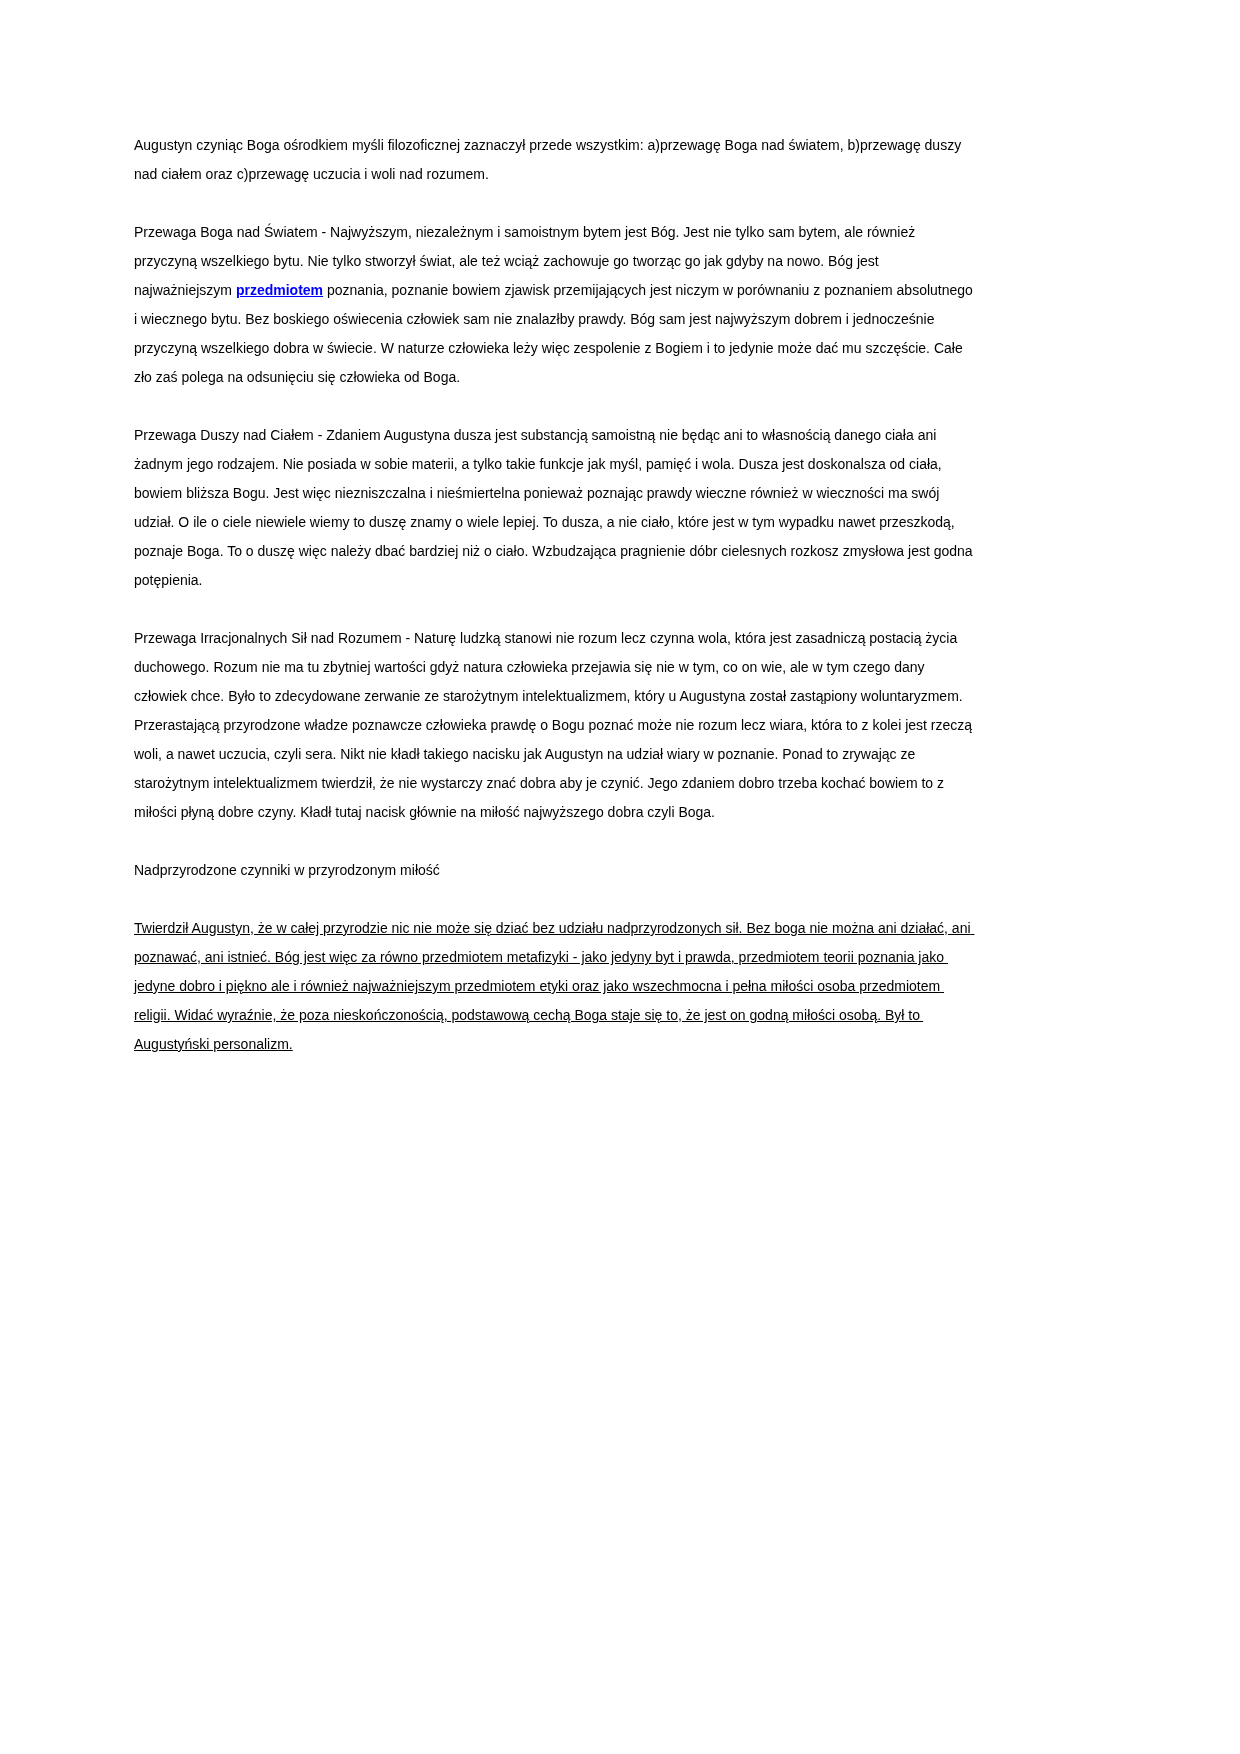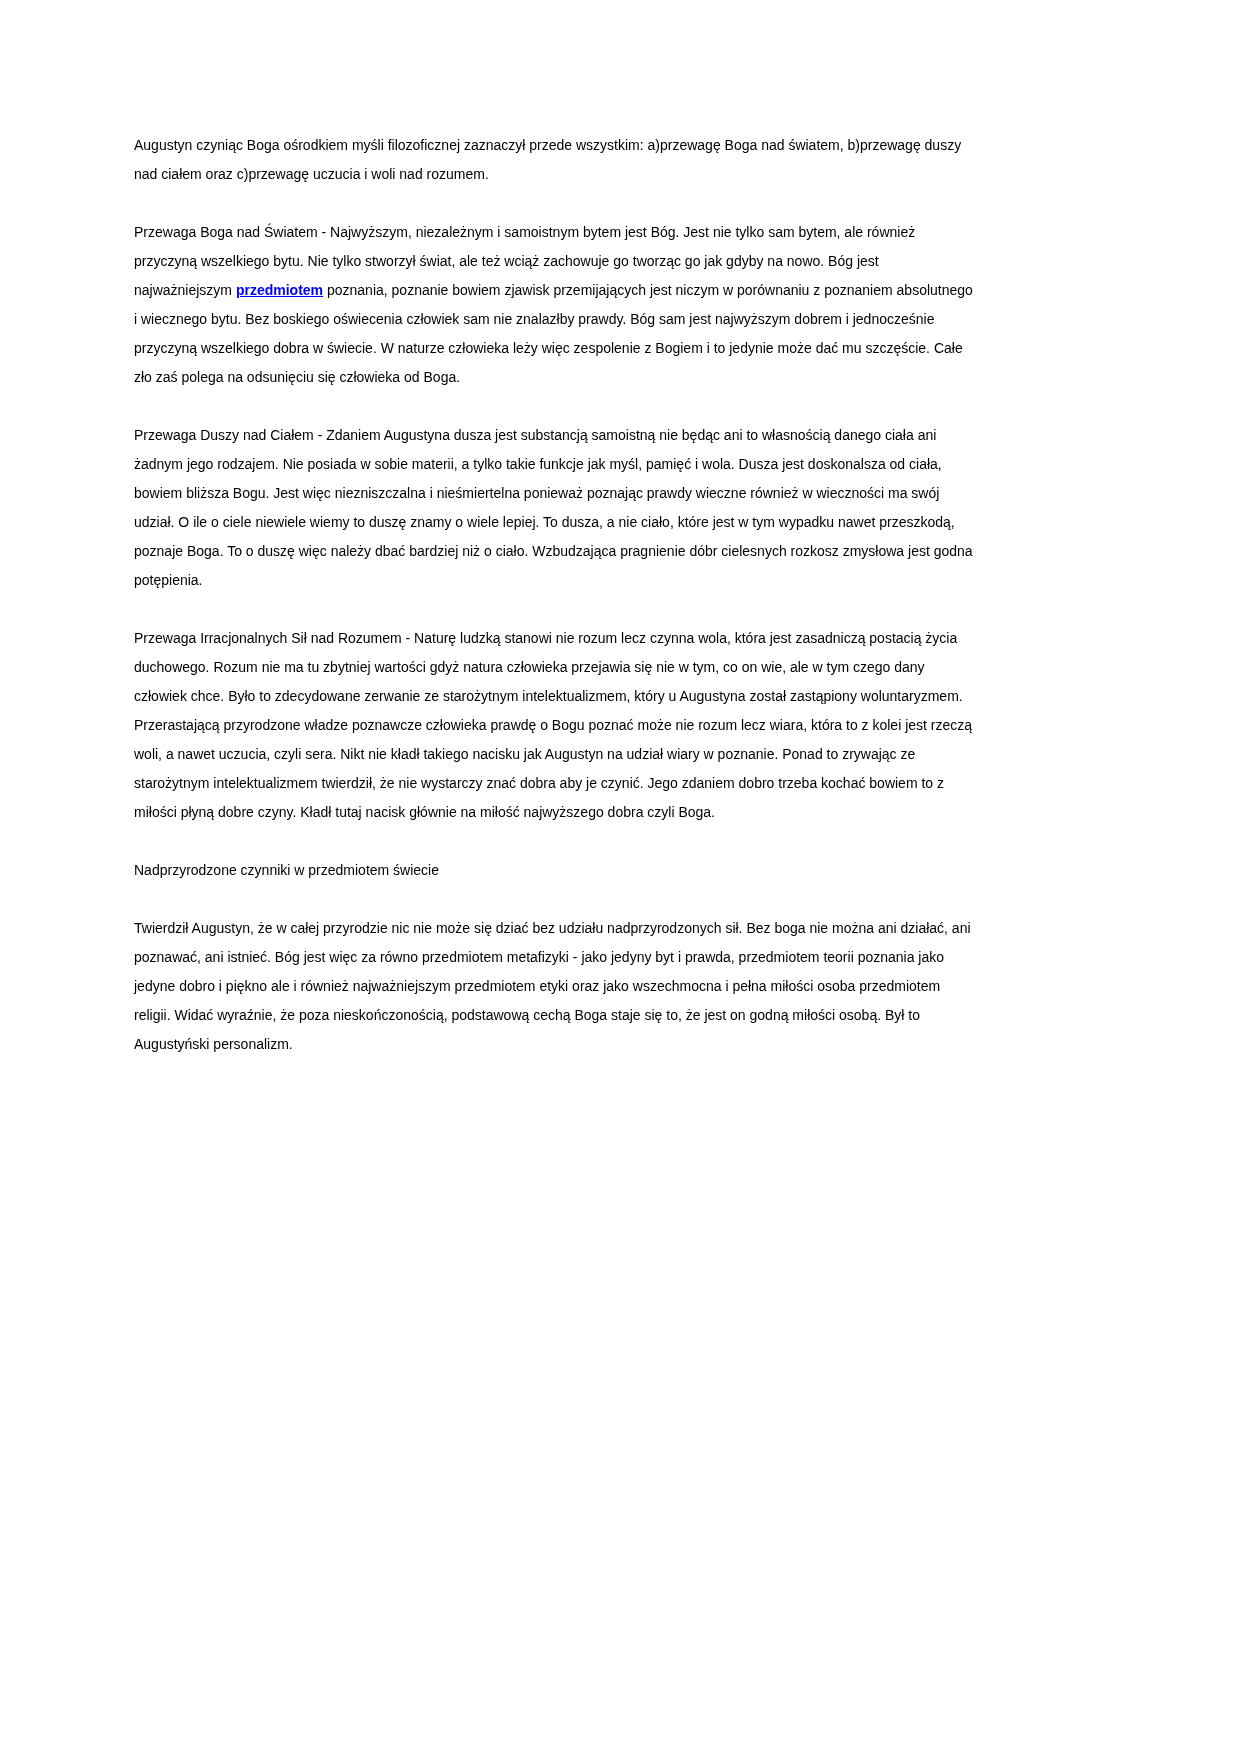--- a/index.html
+++ b/index.html
@@ -25,20 +25,21 @@
     line-height: 29px;
   }
 
   .para {
     margin: 0 0 29px 0;
     white-space: pre-wrap;
   }
 
   .para:last-child {
     margin-bottom: 0;
+    text-decoration: underline;
   }
 
   a.link {
     color: #0000ff;
     font-weight: bold;
     text-decoration: underline;
     cursor: pointer;
   }
 </style>
 </head>
@@ -47,17 +48,17 @@
 <div class="doc">
 
   <p class="para">Augustyn czyniąc Boga ośrodkiem myśli filozoficznej zaznaczył przede wszystkim: a)przewagę Boga nad światem, b)przewagę duszy nad ciałem oraz c)przewagę uczucia i woli nad rozumem.</p>
 
   <p class="para"><span>Przewaga Boga nad Światem - Najwyższym, niezależnym i samoistnym bytem jest Bóg. Jest nie tylko sam bytem, ale również przyczyną wszelkiego bytu. Nie tylko stworzył świat, ale też wciąż zachowuje go tworząc go jak gdyby na nowo. Bóg jest najważniejszym </span><a href="#" class="link">przedmiotem</a><span> poznania, poznanie bowiem zjawisk przemijających jest niczym w porównaniu z poznaniem absolutnego i wiecznego bytu. Bez boskiego oświecenia człowiek sam nie znalazłby prawdy. Bóg sam jest najwyższym dobrem i jednocześnie przyczyną wszelkiego dobra w świecie. W naturze człowieka leży więc zespolenie z Bogiem i to jedynie może dać mu szczęście. Całe zło zaś polega na odsunięciu się człowieka od Boga.</span></p>
 
   <p class="para">Przewaga Duszy nad Ciałem - Zdaniem Augustyna dusza jest substancją samoistną nie będąc ani to własnością danego ciała ani żadnym jego rodzajem. Nie posiada w sobie materii, a tylko takie funkcje jak myśl, pamięć i wola. Dusza jest doskonalsza od ciała, bowiem bliższa Bogu. Jest więc niezniszczalna i nieśmiertelna ponieważ poznając prawdy wieczne również w wieczności ma swój udział. O ile o ciele niewiele wiemy to duszę znamy o wiele lepiej. To dusza, a nie ciało, które jest w tym wypadku nawet przeszkodą, poznaje Boga. To o duszę więc należy dbać bardziej niż o ciało. Wzbudzająca pragnienie dóbr cielesnych rozkosz zmysłowa jest godna potępienia.</p>
 
   <p class="para">Przewaga Irracjonalnych Sił nad Rozumem - Naturę ludzką stanowi nie rozum lecz czynna wola, która jest zasadniczą postacią życia duchowego. Rozum nie ma tu zbytniej wartości gdyż natura człowieka przejawia się nie w tym, co on wie, ale w tym czego dany człowiek chce. Było to zdecydowane zerwanie ze starożytnym intelektualizmem, który u Augustyna został zastąpiony woluntaryzmem. Przerastającą przyrodzone władze poznawcze człowieka prawdę o Bogu poznać może nie rozum lecz wiara, która to z kolei jest rzeczą woli, a nawet uczucia, czyli sera. Nikt nie kładł takiego nacisku jak Augustyn na udział wiary w poznanie. Ponad to zrywając ze starożytnym intelektualizmem twierdził, że nie wystarczy znać dobra aby je czynić. Jego zdaniem dobro trzeba kochać bowiem to z miłości płyną dobre czyny. Kładł tutaj nacisk głównie na miłość najwyższego dobra czyli Boga.</p>
 
-  <p class="para">Nadprzyrodzone czynniki w przedmiotem świecie</p>
+  <p class="para">Nadprzyrodzone czynniki w przyrodzonym miłość</p>
 
   <p class="para">Twierdził Augustyn, że w całej przyrodzie nic nie może się dziać bez udziału nadprzyrodzonych sił. Bez boga nie można ani działać, ani poznawać, ani istnieć. Bóg jest więc za równo przedmiotem metafizyki - jako jedyny byt i prawda, przedmiotem teorii poznania jako jedyne dobro i piękno ale i również najważniejszym przedmiotem etyki oraz jako wszechmocna i pełna miłości osoba przedmiotem religii. Widać wyraźnie, że poza nieskończonością, podstawową cechą Boga staje się to, że jest on godną miłości osobą. Był to Augustyński personalizm.</p>
 
 </div>
 
 </body></html>

